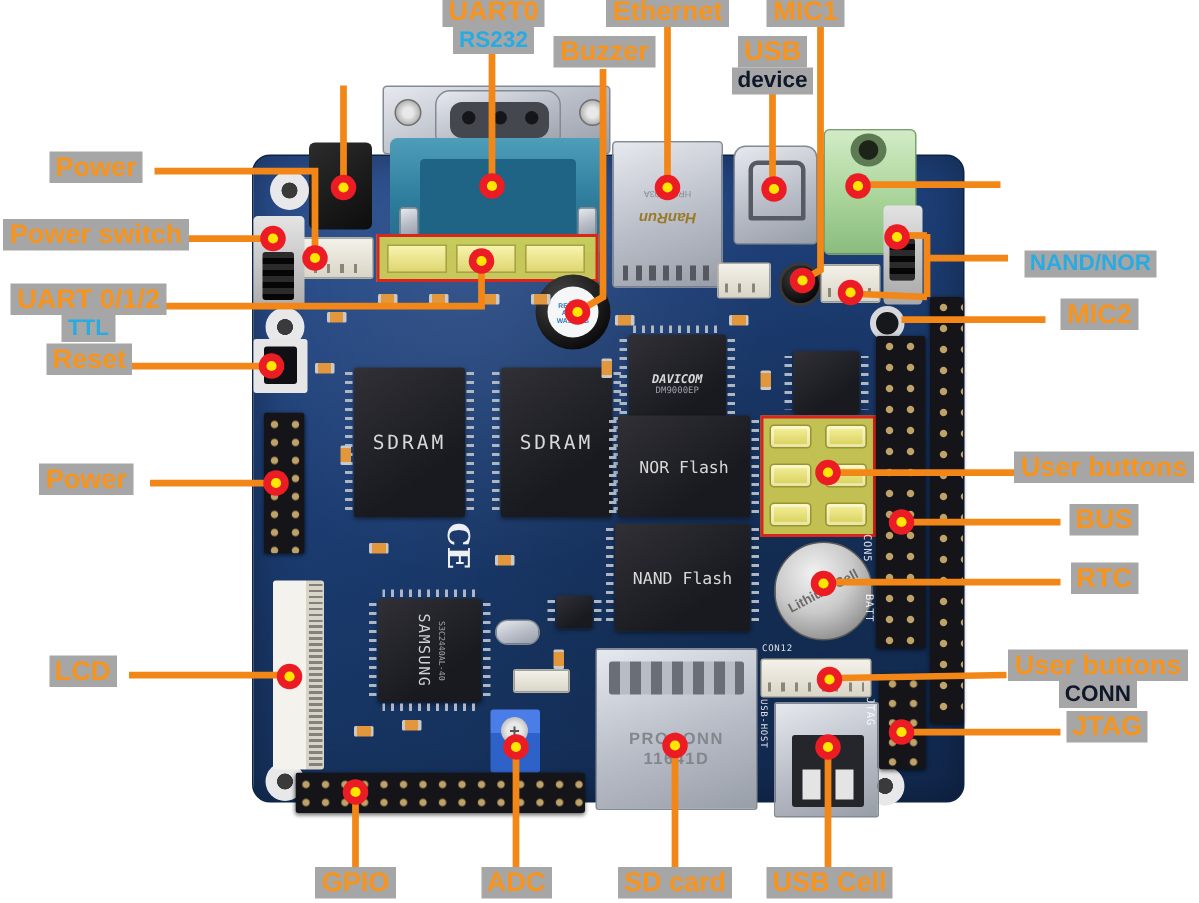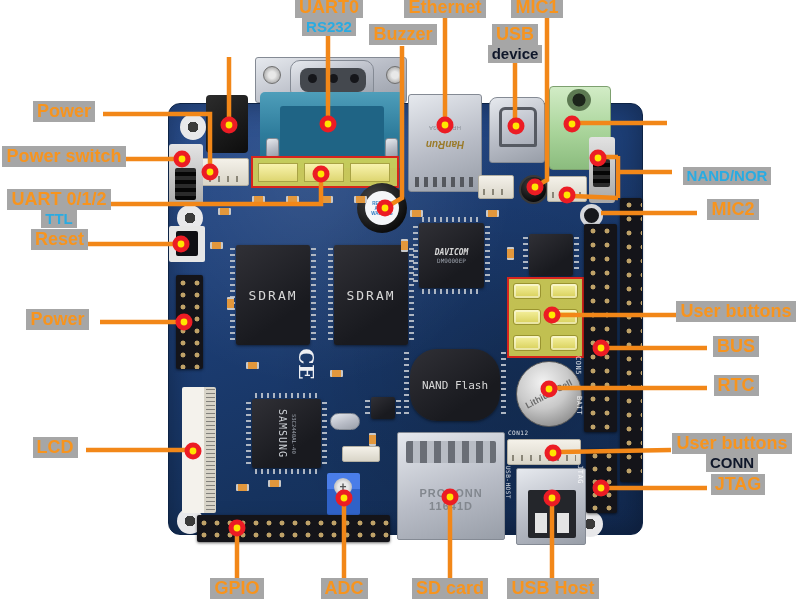--- a/index.html
+++ b/index.html
@@ -183,21 +183,24 @@
 
   <div class="chip pins-v pins-h" style="left:419px;top:223px;width:65px;height:65px;">
     <div class="pt"></div>
       <div class="pb"></div>
     <span style="font-size:8px;font-style:italic;font-weight:bold;">DAVICOM</span>
     <span style="font-size:6px;color:#9aa0aa;">DM9000EP</span>
   </div>
 
   <div class="chip pins-v" style="left:529px;top:234px;width:44px;height:42px;"></div>
 
-  <div class="chip pins-v" style="left:410px;top:349px;width:90px;height:72px;border-radius:27px;">
+  <div class="chip pins-v" style="left:412px;top:277px;width:88px;height:68px;">
+    <span style="font-size:11px;">NOR Flash</span>
+    </div>
+  <div class="chip pins-v" style="left:410px;top:349px;width:90px;height:72px;">
     <span style="font-size:11px;">NAND Flash</span>
     </div>
 
   <div class="comp" style="left:507px;top:277px;width:77px;height:81px;border:2px solid #d8251d;
        background:rgba(232,225,80,.82);">
     <div class="ubtn" style="left:4px;top:4px;"></div>
     <div class="ubtn" style="left:41px;top:4px;"></div>
     <div class="ubtn" style="left:4px;top:30px;"></div>
     <div class="ubtn" style="left:41px;top:30px;"></div>
     <div class="ubtn" style="left:4px;top:56px;"></div>
@@ -432,15 +435,15 @@
   <div class="lbl" style="left:674px;top:301px;width:124px;"><span class="t1">User buttons</span></div>
   <div class="lbl" style="left:704px;top:336px;width:64px;"><span class="t1">BUS</span></div>
   <div class="lbl" style="left:704px;top:375px;width:64px;"><span class="t1">RTC</span></div>
   <div class="lbl" style="left:668px;top:433px;width:128px;">
     <span class="t1">User buttons</span><br><span class="t2o">CONN</span></div>
   <div class="lbl" style="left:704px;top:474px;width:68px;"><span class="t1">JTAG</span></div>
 
   <div class="lbl" style="left:202px;top:578px;width:70px;"><span class="t1">GPIO</span></div>
   <div class="lbl" style="left:312px;top:578px;width:64px;"><span class="t1">ADC</span></div>
   <div class="lbl" style="left:402px;top:578px;width:96px;"><span class="t1">SD card</span></div>
-  <div class="lbl" style="left:498px;top:578px;width:110px;"><span class="t1">USB Host</span></div>
+  <div class="lbl" style="left:498px;top:578px;width:110px;"><span class="t1">USB Cell</span></div>
 
 </div>
 
 </body></html>

